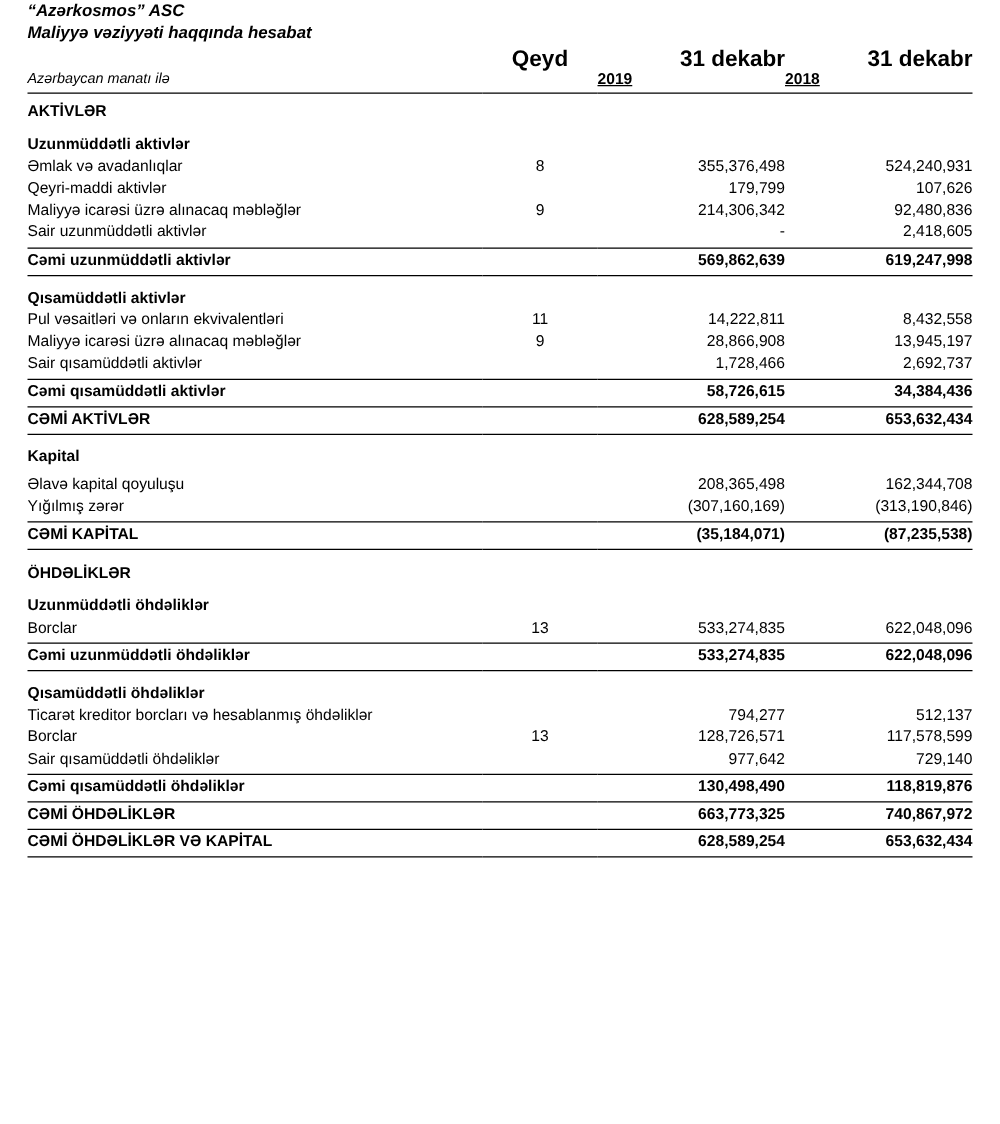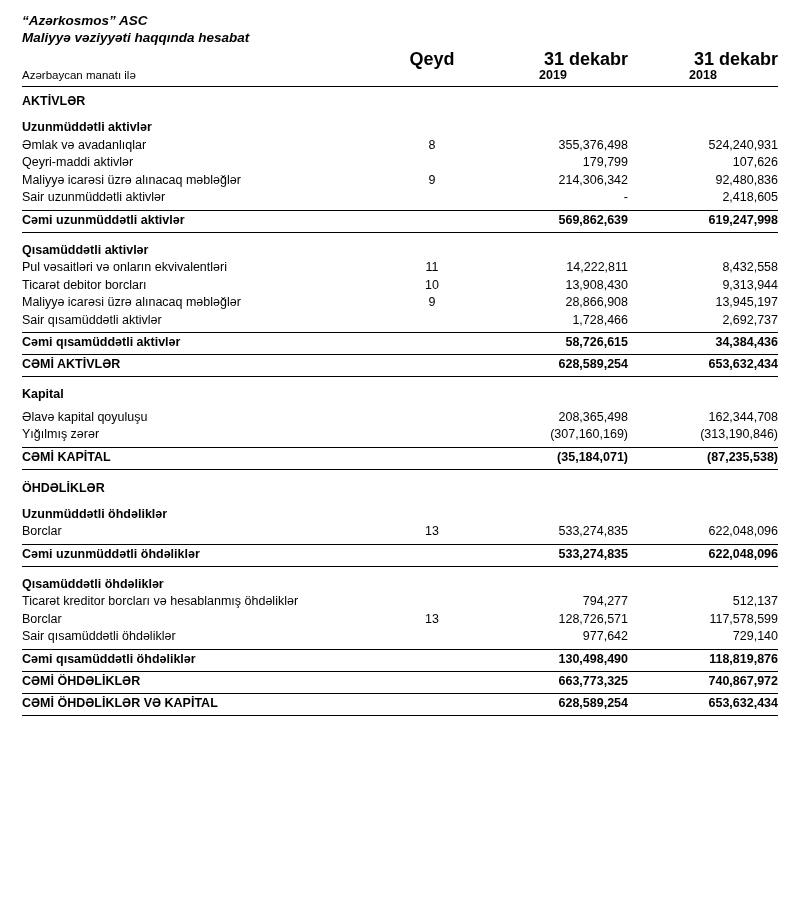--- a/index.html
+++ b/index.html
@@ -12,21 +12,21 @@
     height: 899px;
     font-family: "Liberation Sans", sans-serif;
     color: #000000;
     overflow: hidden;
   }
   .page {
     width: 800px;
     height: 764px;
     position: relative;
     box-sizing: border-box;
-    padding: 12px 22px 0 22px;
+    padding: 0 22px 0 22px;
   }
   .doc-header {
     font-style: italic;
     font-weight: bold;
     font-size: 13.5px;
     line-height: 17px;
     margin-bottom: 6px;
   }
   table.fin {
     width: 100%;
@@ -46,25 +46,27 @@
   
   .hdr-cell {
     font-weight: bold;
     text-align: right;
     font-size: 18px;
     line-height: 15px;
     padding-bottom: 2px !important;
   }
   .hdr-year2 {
     font-weight: bold;
-    text-align: center;
+    text-align: left;
     font-size: 12.5px;
     line-height: 15px;
+    text-decoration: underline;
   }
   .unit-cell {
+    font-style: italic;
     font-size: 11.5px;
     line-height: 15px;
   }
   .row-hdr td { padding-bottom: 1px !important; }
   .row-unit td {
     padding-bottom: 3px !important;
     border-bottom: 1.2px solid #000;
   }
 
   .num  { text-align: right; white-space: nowrap; }
@@ -199,26 +201,20 @@
           <td></td>
       </tr>
 
       <tr class="r">
         <td>Pul vəsaitləri və onların ekvivalentləri</td>
         <td class="note">11</td>
         <td class="num">14,222,811</td>
         <td class="num">8,432,558</td>
       </tr>
       <tr class="r">
-        <td>Ticarət debitor borcları</td>
-        <td class="note">10</td>
-        <td class="num">13,908,430</td>
-        <td class="num">9,313,944</td>
-      </tr>
-      <tr class="r">
         <td>Maliyyə icarəsi üzrə alınacaq məbləğlər</td>
         <td class="note">9</td>
         <td class="num">28,866,908</td>
         <td class="num">13,945,197</td>
       </tr>
       <tr class="r rule-bot">
         <td>Sair qısamüddətli aktivlər</td>
         <td class="note"></td>
         <td class="num">1,728,466</td>
         <td class="num">2,692,737</td>

